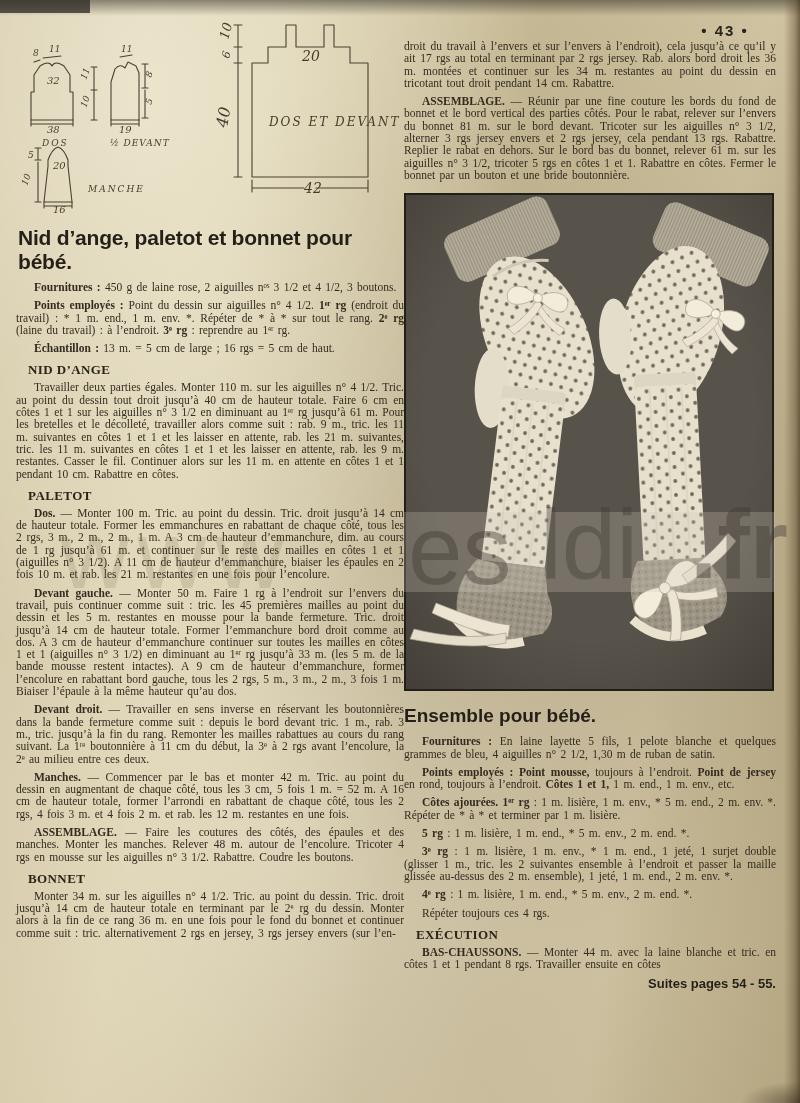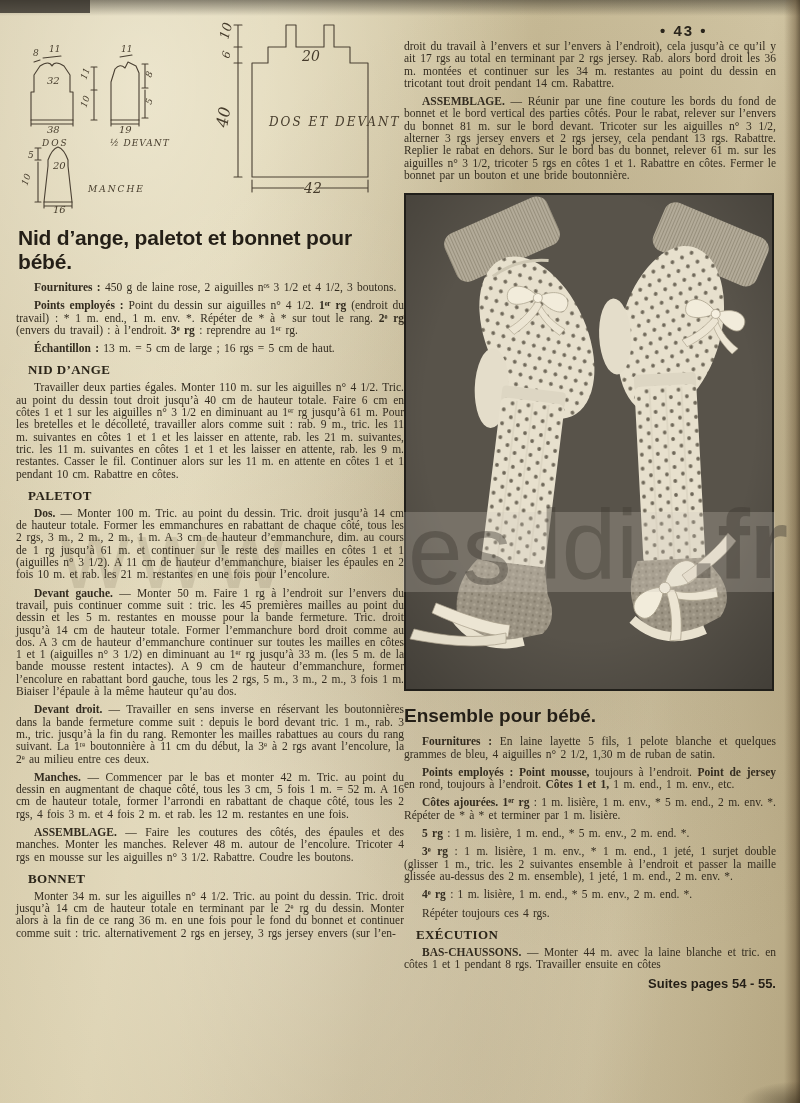--- a/index.html
+++ b/index.html
@@ -13,21 +13,21 @@
       radial-gradient(ellipse at 60% 95%, rgba(120,100,70,.15), transparent 45%),
       linear-gradient(100deg,#cfc3a2 0%,#d8cdab 28%,#c6b995 55%,#d0c4a2 78%,#b3a47f 100%);
   }
   .edge-right{position:absolute;top:0;right:0;width:16px;height:1103px;
     background:linear-gradient(90deg,rgba(96,76,48,0) 0%,rgba(96,76,48,.45) 70%,rgba(60,46,26,.65) 100%);}
   .edge-top{position:absolute;top:0;left:0;width:800px;height:16px;
     background:linear-gradient(180deg,rgba(40,36,28,.50),rgba(40,36,28,0));}
   .corner-tl{position:absolute;top:0;left:0;width:90px;height:13px;background:#2b2721;opacity:.75;}
   .corner-br{position:absolute;bottom:0;right:0;width:60px;height:22px;
     background:radial-gradient(ellipse at 100% 100%, rgba(50,40,24,.55), transparent 70%);}
-  .pagenum{position:absolute;top:22px;left:660px;width:130px;
+  .pagenum{position:absolute;top:22px;left:660px;width:130px;text-align:center;
     font-family:"Liberation Sans",sans-serif;font-weight:bold;font-size:15px;color:#2a251c;letter-spacing:2px;}
   .colL{position:absolute;left:16px;top:20px;width:388px;}
   .colR{position:absolute;left:404px;top:40px;width:372px;}
   .title1{font-family:"Liberation Sans",sans-serif;font-weight:bold;font-size:21px;
     letter-spacing:-.2px;color:#241f17;margin:6px 0 7px 2px;}
   .title2{font-family:"Liberation Sans",sans-serif;font-weight:bold;font-size:19px;
     color:#241f17;margin:14px 0 8px 0;}
   .h-sec{font-weight:bold;font-size:13px;letter-spacing:.4px;color:#2b2519;margin:8px 0 3px 12px;}
   .para{font-size:11.5px;line-height:12.3px;text-align:justify;text-indent:18px;
     margin:0 0 6px 0;word-spacing:1.4px;}
@@ -97,21 +97,21 @@
       <text x="286" y="41" font-size="14">20</text>
       <text x="211" y="108" font-size="16" transform="rotate(-80 211 108)">40</text>
       <text x="253" y="106" font-size="12" letter-spacing="2">DOS ET DEVANT</text>
       <text x="288" y="173" font-size="14">42</text>
     </g>
   </svg>
 
   <div class="title1">Nid d’ange, paletot et bonnet pour bébé.</div>
 
   <p class="para"><span class="b">Fournitures : </span><span>450 g de laine rose, 2 aiguilles nᵒˢ 3 1/2 et 4 1/2, 3 boutons.</span></p>
-  <p class="para"><span class="b">Points employés : </span><span>Point du dessin sur aiguilles n° 4 1/2. </span><span class="b">1ᵉʳ rg </span><span>(endroit du travail) : * 1 m. end., 1 m. env. *. Répéter de * à * sur tout le rang. </span><span class="b">2ᵉ rg </span><span>(envers du travail) : à l’endroit. </span><span class="b">3ᵉ rg </span><span>: reprendre au 1ᵉʳ rg.</span></p>
+  <p class="para"><span class="b">Points employés : </span><span>Point du dessin sur aiguilles n° 4 1/2. </span><span class="b">1ᵉʳ rg </span><span>(endroit du travail) : * 1 m. end., 1 m. env. *. Répéter de * à * sur tout le rang. </span><span class="b">2ᵉ rg </span><span>(laine du travail) : à l’endroit. </span><span class="b">3ᵉ rg </span><span>: reprendre au 1ᵉʳ rg.</span></p>
   <p class="para"><span class="b">Échantillon : </span><span>13 m. = 5 cm de large ; 16 rgs = 5 cm de haut.</span></p>
 
   <div class="h-sec">NID D’ANGE</div>
   <p class="para"><span>Travailler deux parties égales. Monter 110 m. sur les aiguilles n° 4 1/2. Tric. au point du dessin tout droit jusqu’à 40 cm de hauteur totale. Faire 6 cm en côtes 1 et 1 sur les aiguilles n° 3 1/2 en diminuant au 1ᵉʳ rg jusqu’à 61 m. Pour les bretelles et le décolleté, travailler alors comme suit : rab. 9 m., tric. les 11 m. suivantes en côtes 1 et 1 et les laisser en attente, rab. les 21 m. suivantes, tric. les 11 m. suivantes en côtes 1 et 1 et les laisser en attente, rab. les 9 m. restantes. Casser le fil. Continuer alors sur les 11 m. en attente en côtes 1 et 1 pendant 10 cm. Rabattre en côtes.</span></p>
 
 
   <div class="h-sec">PALETOT</div>
   <p class="para"><span class="b">Dos.</span><span> — Monter 100 m. Tric. au point du dessin. Tric. droit jusqu’à 14 cm de hauteur totale. Former les emmanchures en rabattant de chaque côté, tous les 2 rgs, 3 m., 2 m., 2 m., 1 m. A 3 cm de hauteur d’emmanchure, dim. au cours de 1 rg jusqu’à 61 m. et continuer sur le reste des mailles en côtes 1 et 1 (aiguilles n° 3 1/2). A 11 cm de hauteur d’emmanchure, biaiser les épaules en 2 fois 10 m. et rab. les 21 m. restantes en une fois pour l’encolure.</span></p>
   <p class="para"><span class="b">Devant gauche.</span><span> — Monter 50 m. Faire 1 rg à l’endroit sur l’envers du travail, puis continuer comme suit : tric. les 45 premières mailles au point du dessin et les 5 m. restantes en mousse pour la bande fermeture. Tric. droit jusqu’à 14 cm de hauteur totale. Former l’emmanchure bord droit comme au dos. A 3 cm de hauteur d’emmanchure continuer sur toutes les mailles en côtes 1 et 1 (aiguilles n° 3 1/2) en diminuant au 1ᵉʳ rg jusqu’à 33 m. (les 5 m. de la bande mousse restent intactes). A 9 cm de hauteur d’emmanchure, former l’encolure en rabattant bord gauche, tous les 2 rgs, 5 m., 3 m., 2 m., 3 fois 1 m. Biaiser l’épaule à la même hauteur qu’au dos.</span></p>
   <p class="para"><span class="b">Devant droit.</span><span> — Travailler en sens inverse en réservant les boutonnières dans la bande fermeture comme suit : depuis le bord devant tric. 1 m., rab. 3 m., tric. jusqu’à la fin du rang. Remonter les mailles rabattues au cours du rang suivant. La 1ʳᵉ boutonnière à 11 cm du début, la 3ᵉ à 2 rgs avant l’encolure, la 2ᵉ au milieu entre ces deux.</span></p>

